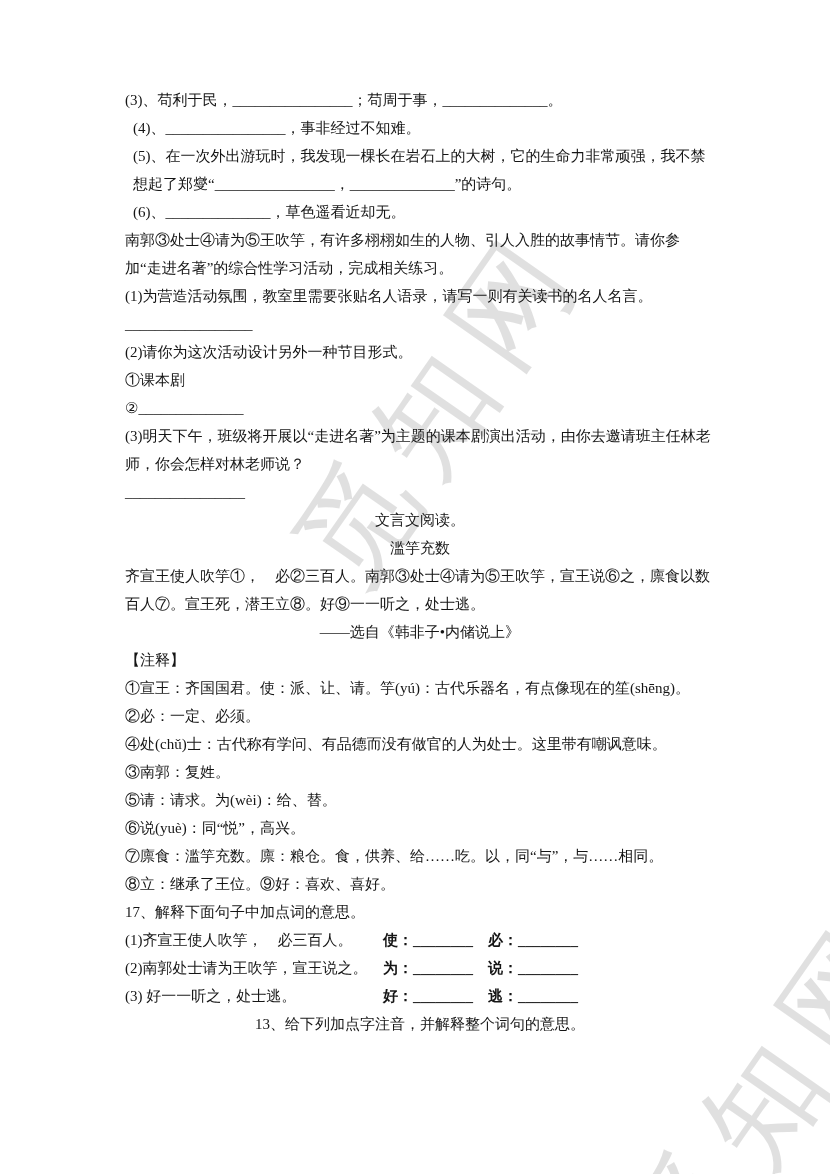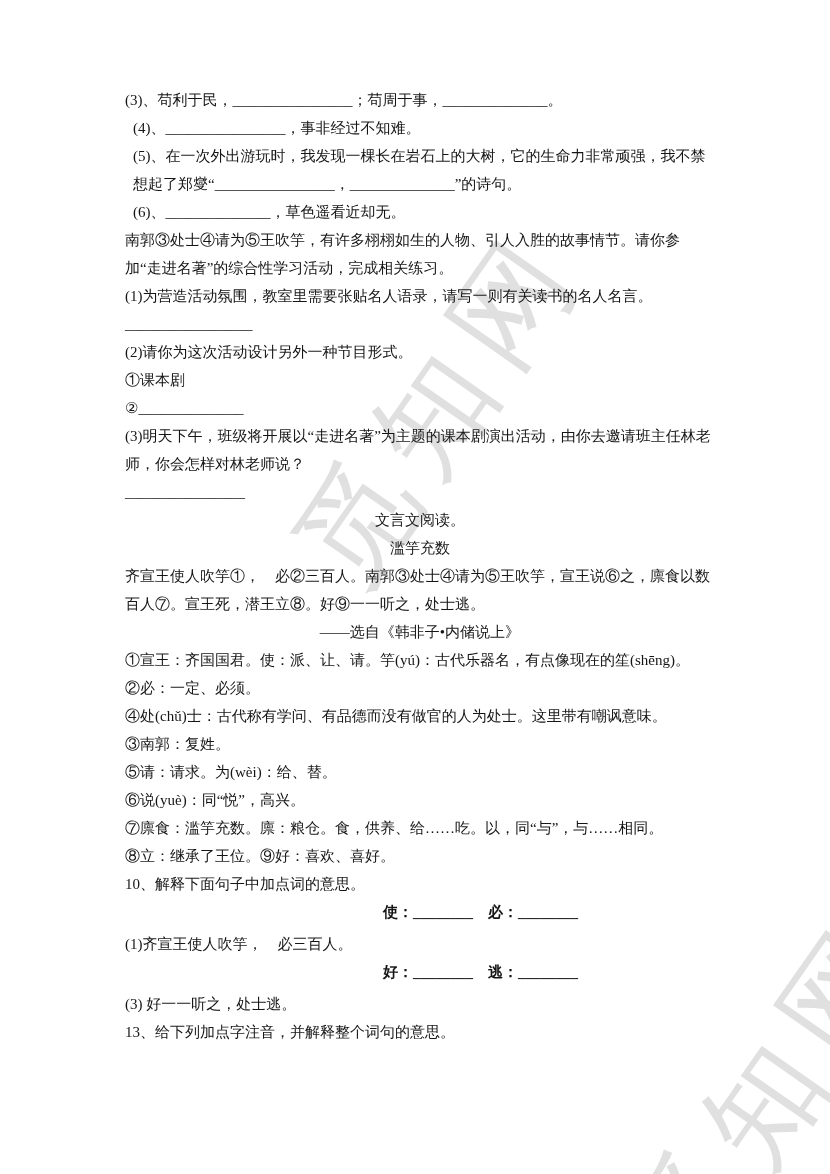--- a/index.html
+++ b/index.html
@@ -25,29 +25,28 @@
   }
   p.line {
     margin:0;
     white-space:pre-wrap;
     word-break:break-all;
   }
   .ind { padding-left:8px; }
   .center { text-align:center; }
   .right { text-align:center; }
   .mt4 { margin-top:4px; }
-  .mt8 { margin-top:8px; }
+  .mt8 { margin-top:8px;text-align:center; }
   .qrow {
     display:flex;
     white-space:pre-wrap;
   }
   .qrow .stem {
     flex:0 0 258px;
     white-space:pre-wrap;
-    margin-top:32px;
   }
   .qrow .answers {
     white-space:pre-wrap;
     font-weight:bold;
   }
   .watermark {
     position:absolute;
     font-size:115px;
     letter-spacing:18px;
     color:rgba(0,0,0,0.12);
@@ -92,34 +91,39 @@
     <p class="line">①课本剧</p>
     <p class="line">②______________</p>
     <p class="line">(3)明天下午，班级将开展以“走进名著”为主题的课本剧演出活动，由你去邀请班主任林老师，你会怎样对林老师说？</p>
     <p class="line">________________</p>
 
     <p class="line center mt4">文言文阅读。</p>
     <p class="line center">滥竽充数</p>
     <p class="line">齐宣王使人吹竽①，　必②三百人。南郭③处士④请为⑤王吹竽，宣王说⑥之，廪食以数百人⑦。宣王死，潜王立⑧。好⑨一一听之，处士逃。</p>
     <p class="line right">——选自《韩非子•内储说上》</p>
 
+    <p class="line">【注释】</p>
     <p class="line">①宣王：齐国国君。使：派、让、请。竽(yú)：古代乐器名，有点像现在的笙(shēng)。</p>
     <p class="line">②必：一定、必须。</p>
     <p class="line">④处(chǔ)士：古代称有学问、有品德而没有做官的人为处士。这里带有嘲讽意味。</p>
     <p class="line">③南郭：复姓。</p>
     <p class="line">⑤请：请求。为(wèi)：给、替。</p>
     <p class="line">⑥说(yuè)：同“悦”，高兴。</p>
     <p class="line">⑦廪食：滥竽充数。廪：粮仓。食，供养、给……吃。以，同“与”，与……相同。</p>
     <p class="line">⑧立：继承了王位。⑨好：喜欢、喜好。</p>
 
-    <p class="line">10、解释下面句子中加点词的意思。</p>
+    <p class="line">17、解释下面句子中加点词的意思。</p>
 
     <div class="qrow">
       <span class="stem">(1)齐宣王使人吹竽，　必三百人。</span>
       <span class="answers">使：________　必：________</span>
+    </div>
+    <div class="qrow">
+      <span class="stem">(2)南郭处士请为王吹竽，宣王说之。</span>
+      <span class="answers">为：________　说：________</span>
     </div>
     <div class="qrow">
       <span class="stem">(3) 好一一听之，处士逃。</span>
       <span class="answers">好：________　逃：________</span>
     </div>
 
     <p class="line mt8">13、给下列加点字注音，并解释整个词句的意思。</p>
 
   </div>
 </div>

